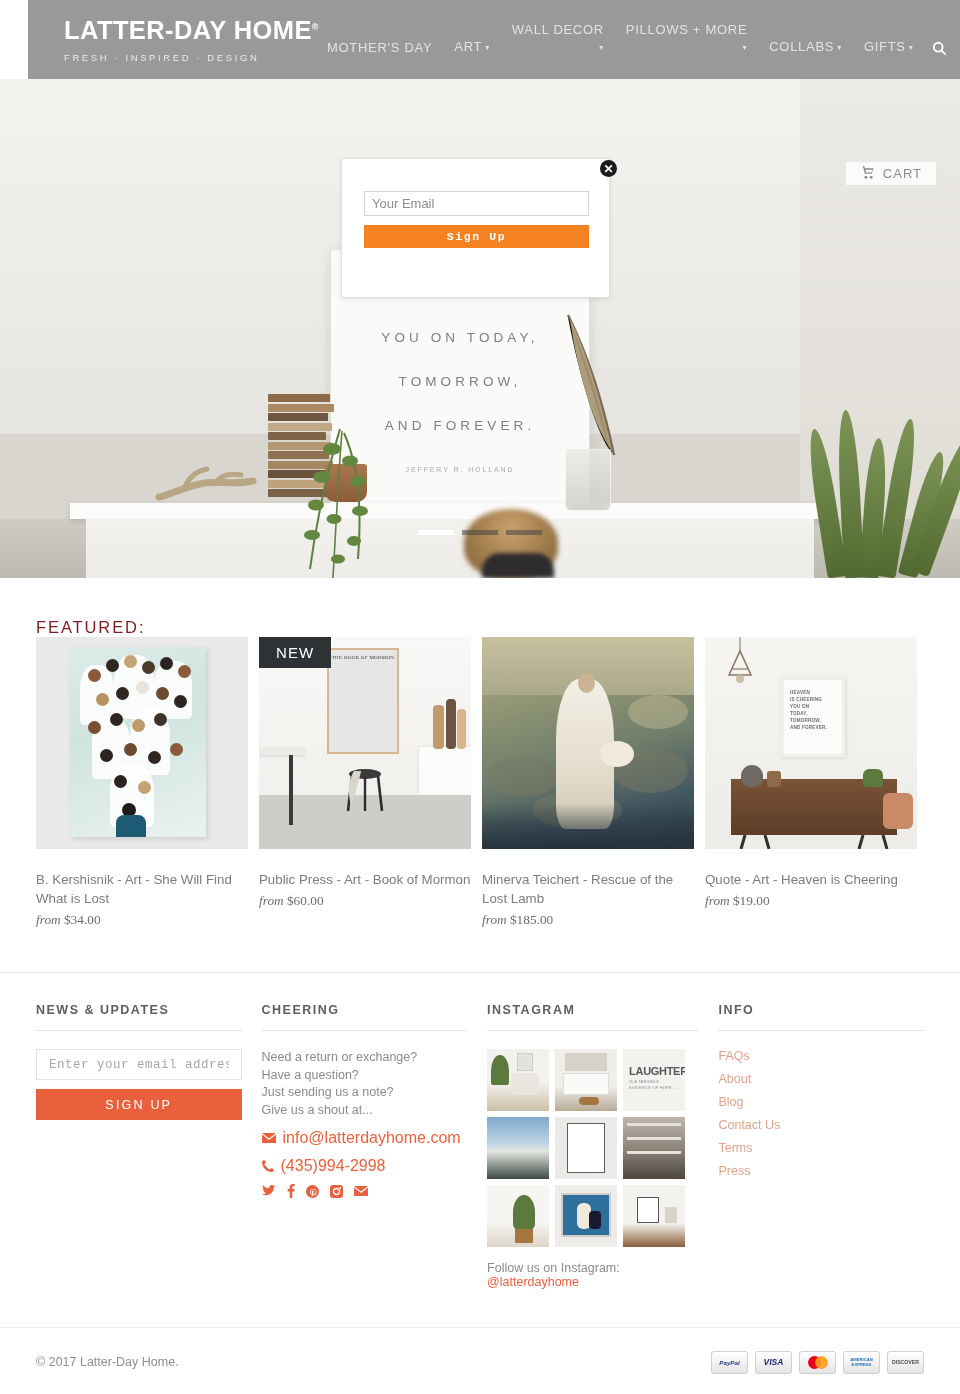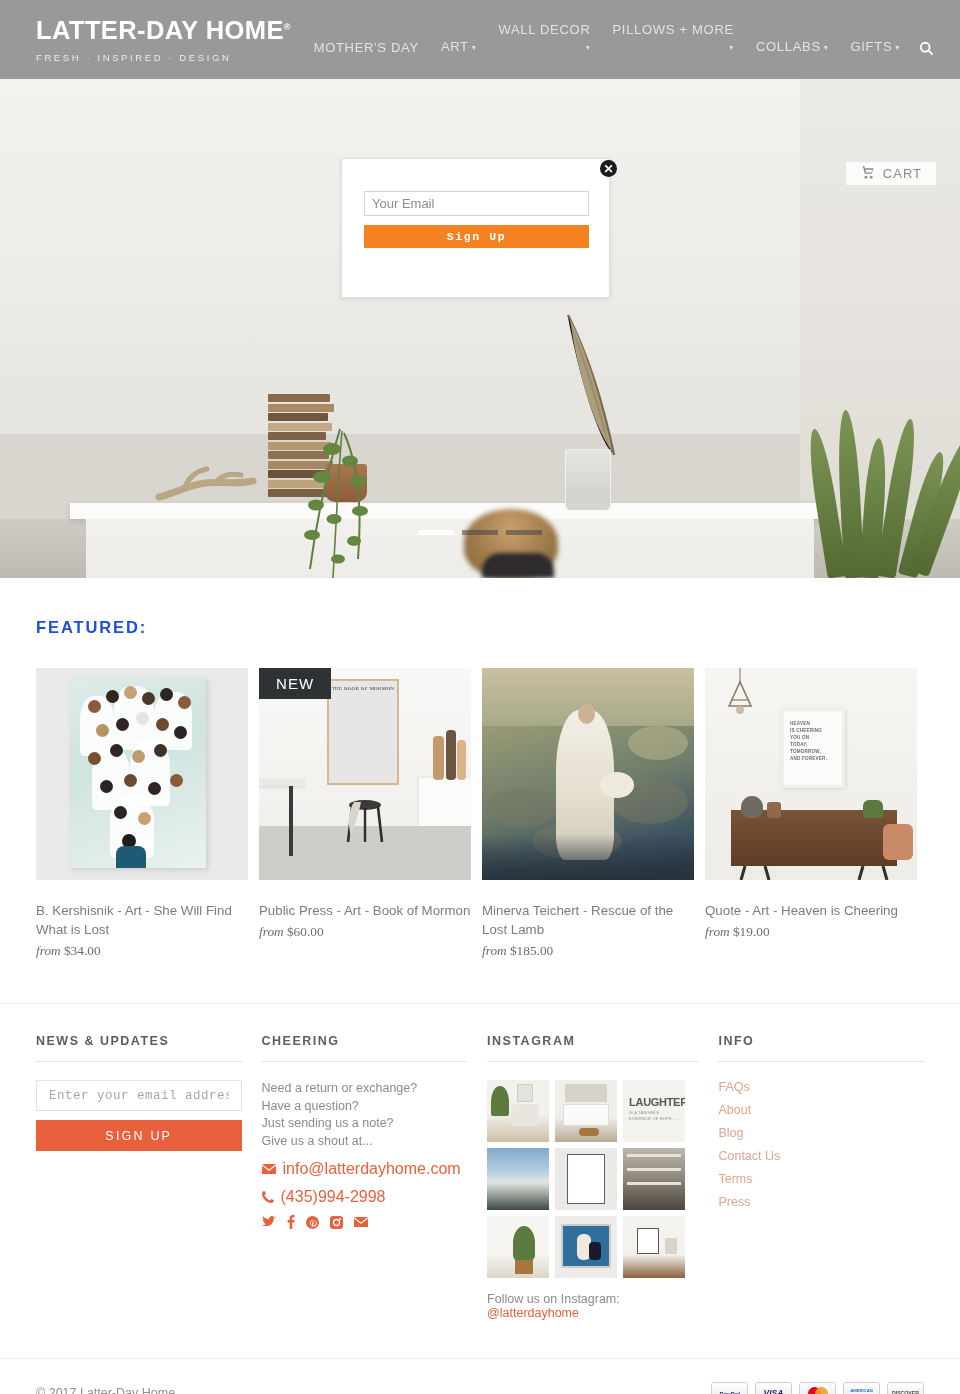--- a/index.html
+++ b/index.html
@@ -11,20 +11,21 @@
   }
 
   
   .header {
     position: relative;
     height: 79px;
     background: #979a99;
     display: flex;
     align-items: center;
     padding: 0 22px 0 36px;
+    margin-left: 28px;
   }
   .logo-block { width: 252px; padding-top: 2px; }
   .logo-main {
     font-size: 25.5px;
     font-weight: bold;
     color: #ffffff;
     letter-spacing: 0.4px;
     line-height: 1;
     white-space: nowrap;
   }
@@ -222,22 +223,22 @@
     border: 1px solid #e6e6e6;
     height: 25px; padding: 0 14px;
     display: flex; align-items: center; gap: 8px;
     color: #8b8b8b; font-size: 13px; letter-spacing: 1px;
     cursor: pointer;
   }
 
   
   .featured { padding: 40px 36px 0 36px; }
   .featured-title {
-    font-size: 16.5px; font-weight: bold; color: #1d4ed8;
-    letter-spacing: 1.9px; margin-bottom: 31px;
+    font-size: 16.5px; font-weight: normal; color: #7f1d1d;
+    letter-spacing: 1.9px; 
   }
   .products { display: flex; gap: 11px; }
   .product { width: 212px; cursor: pointer; }
   .p-img {
     position: relative; width: 212px; height: 212px; overflow: hidden;
     background: #ececec;
   }
   .badge-new {
     position: absolute; left: 0; top: 0; z-index: 3;
     background: #2f3234; color: #fff;
@@ -406,20 +407,26 @@
     </div>
   </div>
 </div>
 
 <div class="hero">
   <div class="hero-photo">
     <div class="wall"></div>
     <div class="wall-right"></div>
     <div class="floor"></div>
 
+    <div class="poster-frame">
+      <div class="poster-line">YOU ON TODAY,</div>
+      <div class="poster-line">TOMORROW,</div>
+      <div class="poster-line">AND FOREVER.</div>
+      <div class="poster-author">JEFFERY R. HOLLAND</div>
+    </div>
 
     <div class="mantel-top"></div>
     <div class="mantel-body"></div>
 
     <div class="books">
       <div class="book" style="background:#8b6a4a;width:62px;"></div>
       <div class="book" style="background:#a98a63;width:66px;"></div>
       <div class="book" style="background:#6f5640;width:60px;"></div>
       <div class="book" style="background:#c2a886;width:64px;"></div>
       <div class="book" style="background:#7d6347;width:58px;"></div>

